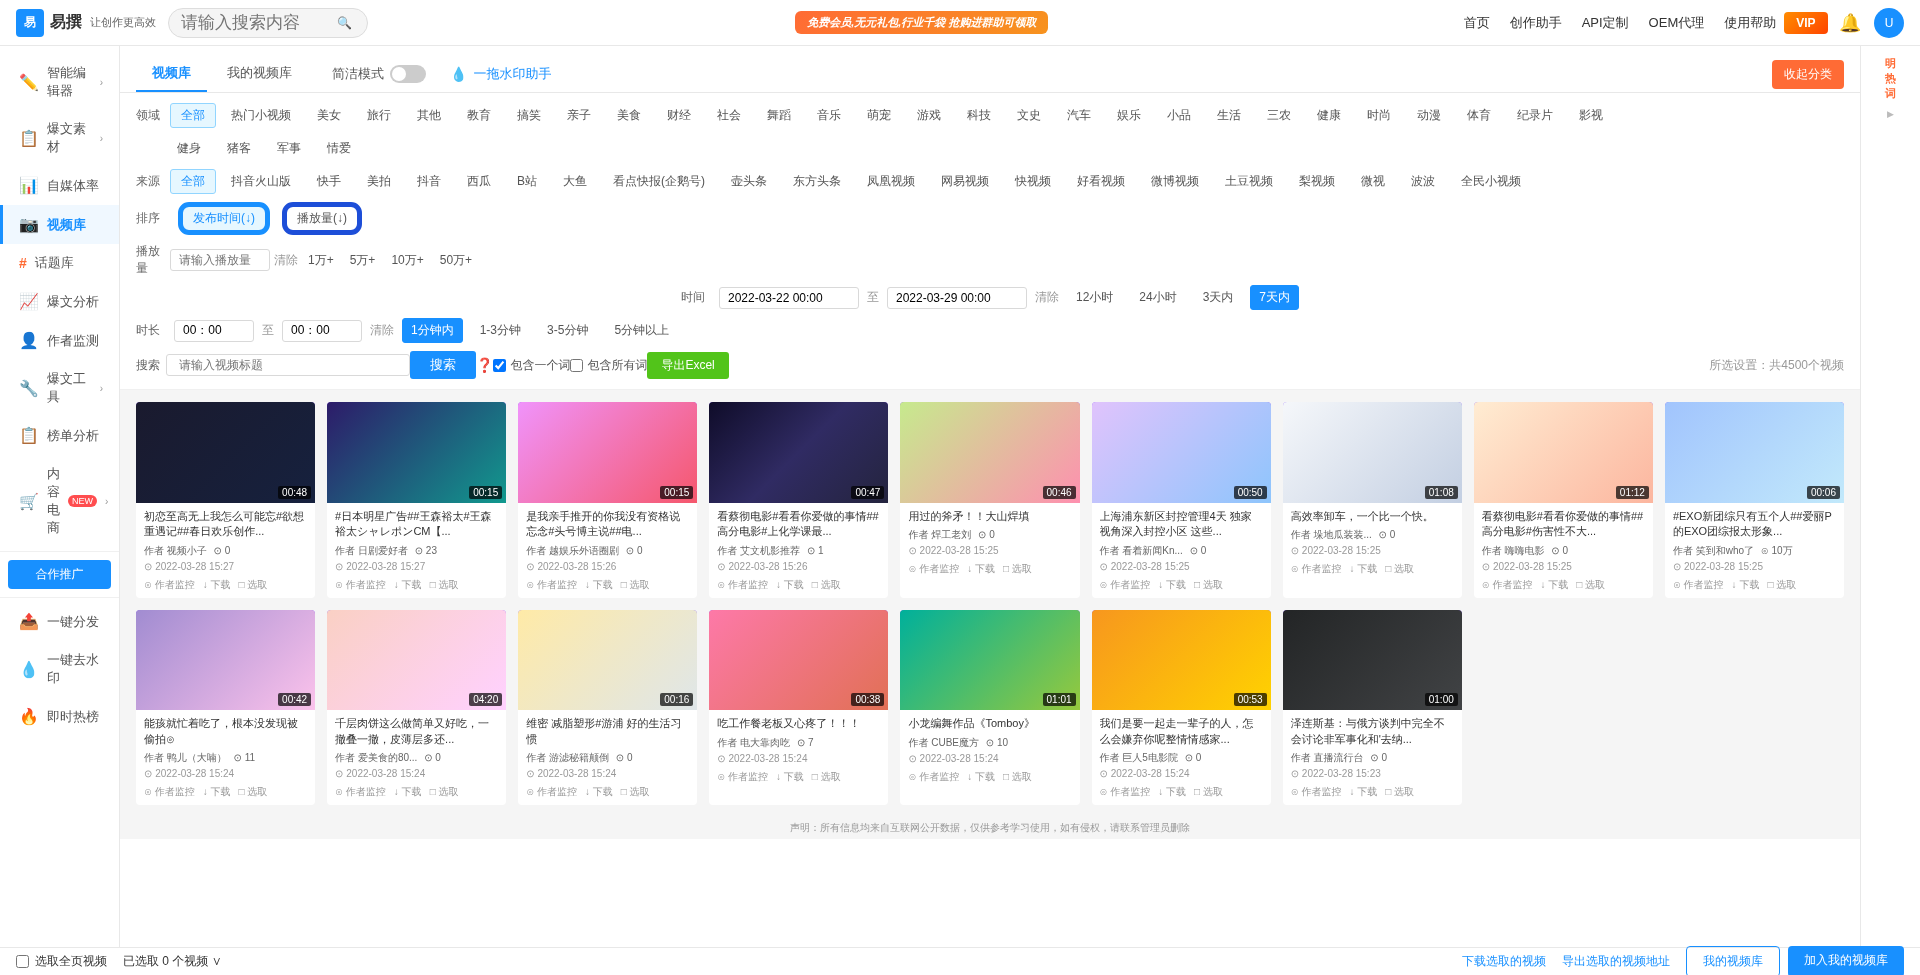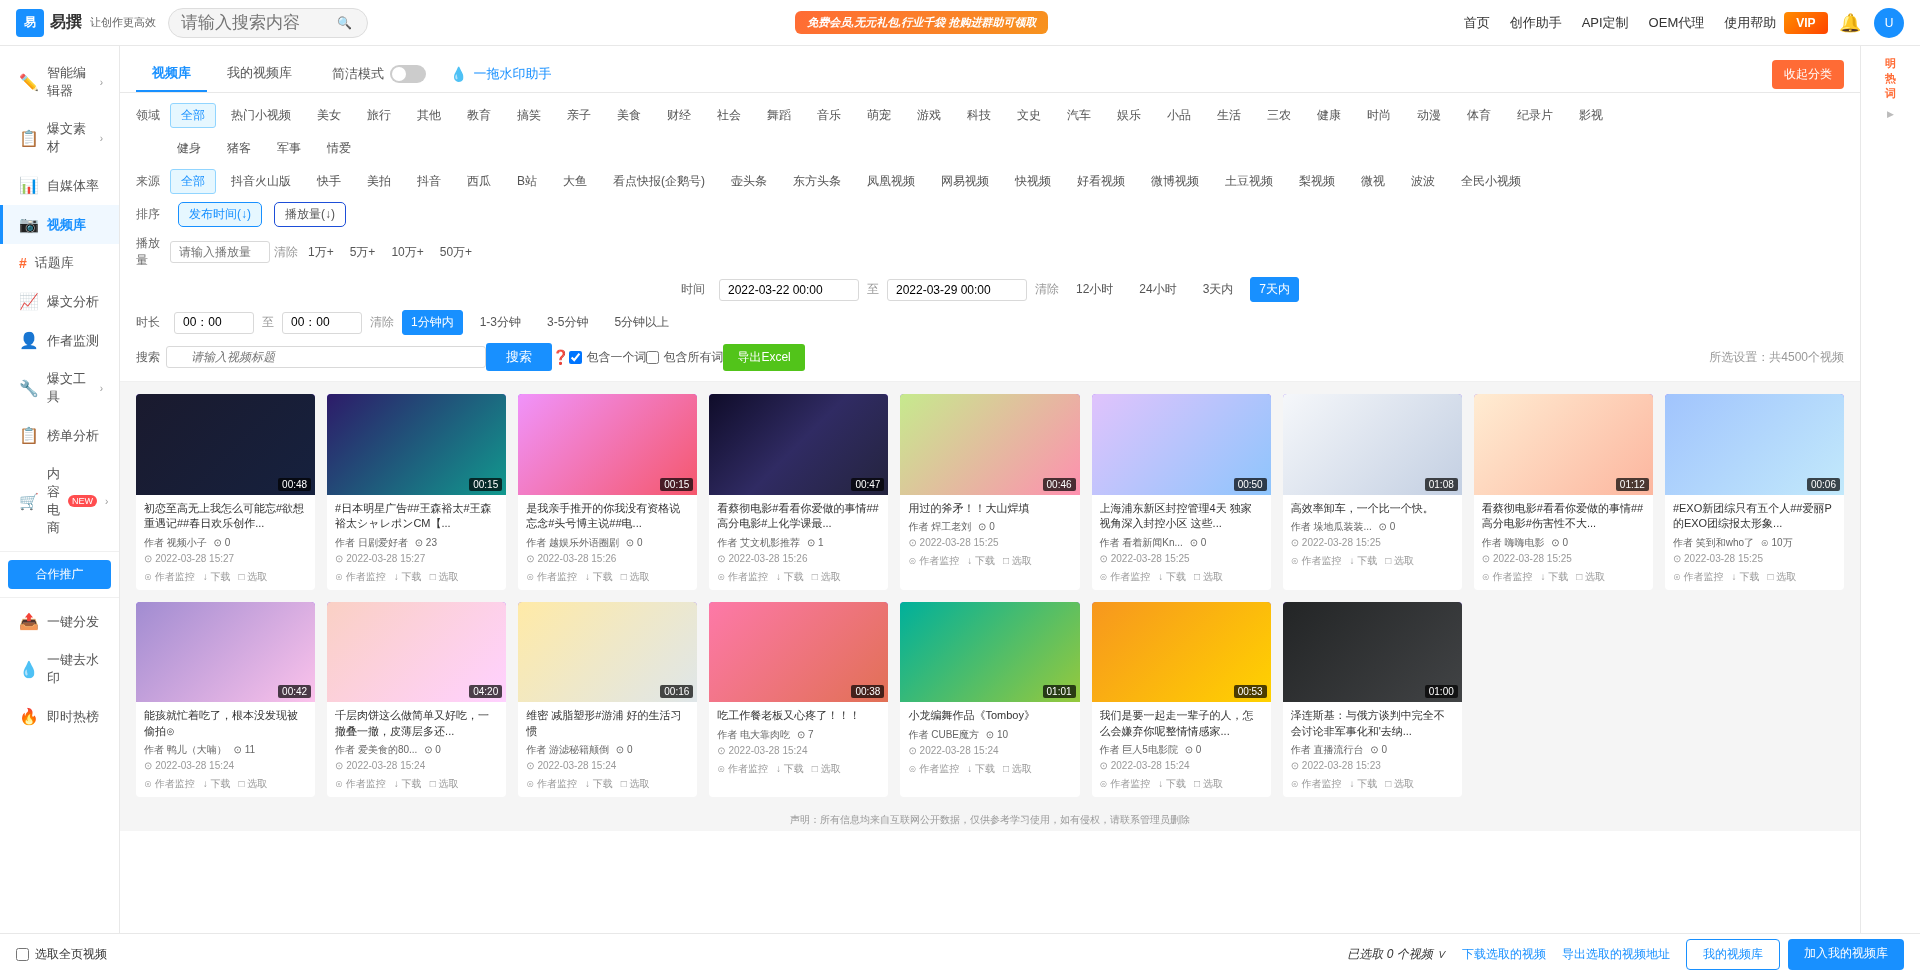--- a/index.html
+++ b/index.html
@@ -49,56 +49,56 @@
     .watermark-btn { display: flex; align-items: center; gap: 6px; color: #1890ff; font-size: 13px; margin-left: 20px; cursor: pointer; }
     .collect-btn { margin-left: auto; background: #ff6b35; color: white; padding: 6px 12px; border-radius: 4px; cursor: pointer; font-size: 12px; }
     
     
     .filter-area { padding: 10px 16px; background: #fff; border-bottom: 1px solid #f0f0f0; }
     .filter-row { display: flex; align-items: center; margin-bottom: 8px; flex-wrap: wrap; gap: 4px; }
     .filter-label { color: #666; font-size: 12px; width: 30px; flex-shrink: 0; }
     .filter-tag { padding: 3px 10px; border-radius: 3px; cursor: pointer; font-size: 12px; color: #555; border: 1px solid transparent; }
     .filter-tag.active { color: #1890ff; background: #e6f7ff; border-color: #91d5ff; }
     .sort-row { display: flex; align-items: center; gap: 12px; margin-bottom: 8px; }
-    .sort-btn { padding: 3px 10px; border: 1px solid #1d4ed8; border-radius: 5px; cursor: pointer; font-size: 12px; color: #555; background: white; display: flex; align-items: center; gap: 4px; }
+    .sort-btn { padding: 3px 10px; border: 5px solid #1d4ed8; border-radius: 11px; cursor: pointer; font-size: 12px; color: #555; background: white; display: flex; align-items: center; gap: 4px; }
     .sort-btn.active { color: #1890ff; border-color: #1890ff; background: #e6f7ff; }
     .play-input { border: 1px solid #d9d9d9; border-radius: 3px; padding: 3px 8px; font-size: 12px; width: 100px; outline: none; }
     .clear-btn { color: #999; cursor: pointer; font-size: 12px; }
     .play-option { color: #555; cursor: pointer; font-size: 12px; padding: 2px 6px; border-radius: 3px; }
     .date-row { display: flex; align-items: center; gap: 8px; flex-wrap: wrap; justify-content: center; }
     .date-input { border: 1px solid #d9d9d9; border-radius: 3px; padding: 3px 8px; font-size: 12px; width: 140px; outline: none; }
     .date-sep { color: #999; }
     .time-option { padding: 3px 8px; border-radius: 3px; cursor: pointer; font-size: 12px; color: #555; border: 1px solid transparent; }
     .time-option.active { color: white; background: #1890ff; border-color: #1890ff; }
     .duration-row { display: flex; align-items: center; gap: 8px; }
     .search-row { display: flex; align-items: center; flex-wrap: wrap; }
-    .search-input-wrap { border: 1px solid #d9d9d9; border-radius: 3px; padding: 3px 24px; font-size: 12px; width: 320px; outline: none; font-style: italic; }
+    .search-input-wrap { border: 1px solid #d9d9d9; border-radius: 3px; padding: 3px 12px; font-size: 12px; width: 244px; outline: none; }
     .search-submit { background: #1890ff; color: white; border: none; padding: 5px 20px; border-radius: 3px; cursor: pointer; font-size: 13px; }
     .checkbox-label { display: flex; align-items: center; gap: 4px; font-size: 12px; color: #555; cursor: pointer; }
     .checkbox-label input { margin: 0; }
     .export-btn { background: #52c41a; color: white; border: none; padding: 5px 14px; border-radius: 3px; cursor: pointer; font-size: 12px; }
     .result-count { margin-left: auto; color: #999; font-size: 12px; }
     
     
     .video-grid { display: grid; grid-template-columns: repeat(9, 1fr); gap: 12px; padding: 12px 16px; background: #f5f5f5; }
     .video-card { background: #fff; border-radius: 4px; overflow: hidden; cursor: pointer; }
     .video-thumb { position: relative; width: 100%; padding-bottom: 56.25%; background: #8b5cf6; overflow: hidden; }
     .video-thumb-img { position: absolute; top: 0; left: 0; width: 100%; height: 100%; background: #333; display: flex; align-items: center; justify-content: center; }
     .video-duration { position: absolute; bottom: 4px; right: 4px; background: rgba(0,0,0,0.7); color: white; font-size: 10px; padding: 1px 4px; border-radius: 2px; }
     .video-info { padding: 6px 8px; }
     .video-title { font-size: 11px; color: #333; line-height: 1.4; display: -webkit-box; -webkit-line-clamp: 2; -webkit-box-orient: vertical; overflow: hidden; margin-bottom: 4px; }
     .video-meta { font-size: 10px; color: #999; line-height: 1.4; }
     .video-meta .author { color: #666; margin-bottom: 2px; }
     .video-actions { display: flex; gap: 8px; font-size: 10px; color: #999; margin-top: 4px; }
     .video-action { cursor: pointer; display: flex; align-items: center; gap: 2px; }
     
     
-    .bottom-bar { position: fixed; bottom: 0; left: 0; right: 0; background: #fff; border-top: 1px solid #e8e8e8; padding: 8px 16px; display: flex; align-items: center; gap: 16px; z-index: 100; height: 42px; }
+    .bottom-bar { position: fixed; bottom: 0; left: 0; right: 0; background: #fff; border-top: 1px solid #e8e8e8; padding: 8px 16px; display: flex; align-items: center; gap: 16px; z-index: 100; height: 28px; }
     .select-all { display: flex; align-items: center; gap: 6px; font-size: 12px; cursor: pointer; }
-    .selected-count { flex: 1; text-align: right; font-size: 12px; color: #333; font-style: italic; }
+    .selected-count { flex: 1; text-align: left; font-size: 12px; color: #333; }
     .download-btn { color: #1890ff; font-size: 12px; cursor: pointer; }
     .export-url-btn { color: #1890ff; font-size: 12px; cursor: pointer; }
     .my-lib-btn { border: 1px solid #1890ff; color: #1890ff; padding: 6px 16px; border-radius: 4px; cursor: pointer; font-size: 12px; }
     .add-lib-btn { background: #1890ff; color: white; padding: 6px 16px; border-radius: 4px; cursor: pointer; font-size: 12px; }
     
     
     .right-sidebar { width: 60px; background: #fff; border-left: 1px solid #e8e8e8; flex-shrink: 0; overflow: hidden; padding: 4px 0; }
     
     
     .thumb-1 { background: linear-gradient(135deg, #1a1a2e, #16213e); }

